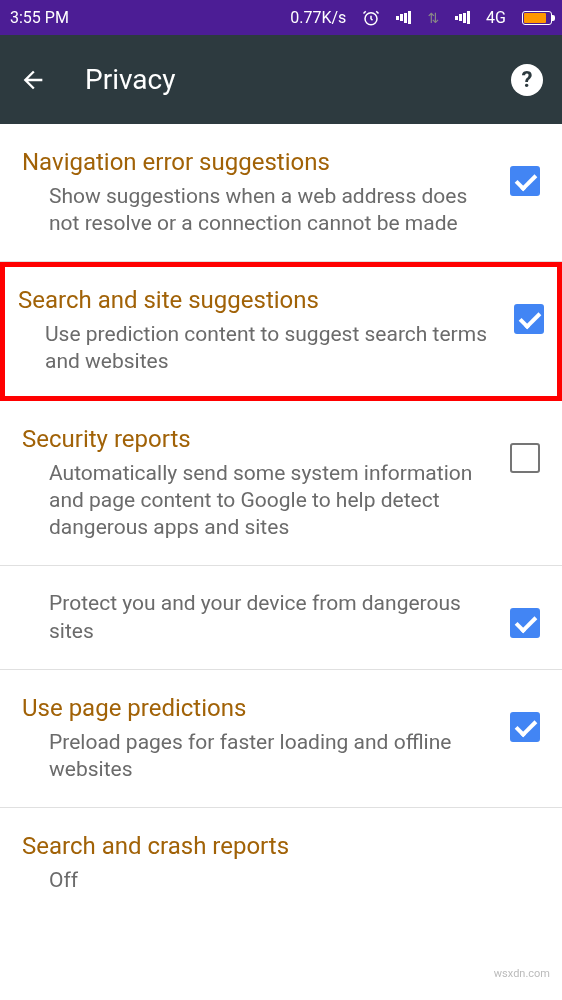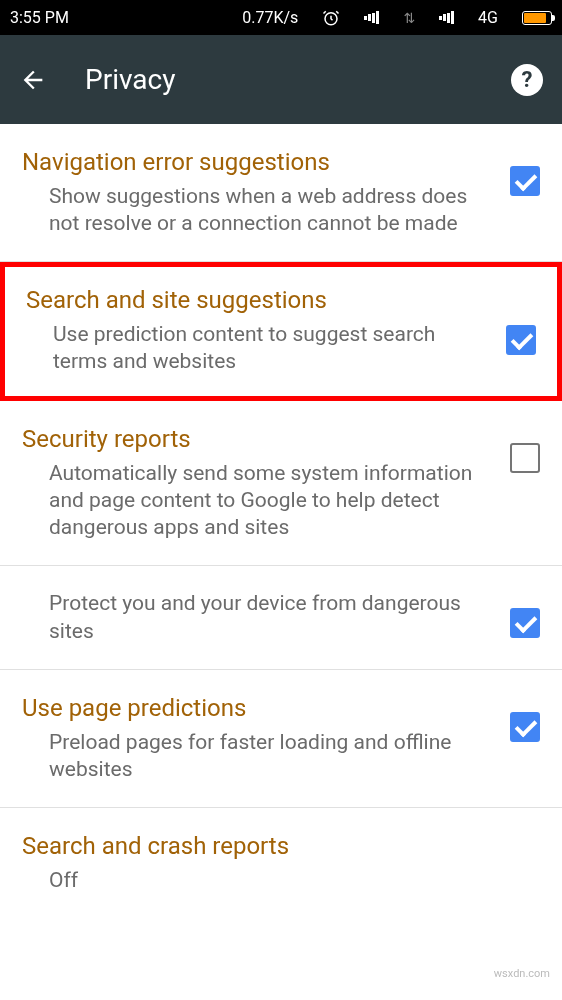--- a/index.html
+++ b/index.html
@@ -6,29 +6,29 @@
     body {
       width: 562px;
       height: 1000px;
       font-family: Roboto, Arial, sans-serif;
       background: #fff;
       position: relative;
       overflow: hidden;
     }
     .status-bar {
       height: 35px;
-      background: #000000;
+      background: #4c1d95;
       color: #fff;
       display: flex;
       align-items: center;
       padding: 0 10px;
       font-size: 16px;
     }
     .status-left { flex: 0 0 auto; }
-    .status-right { flex: 1; display: flex; justify-content: flex-end; align-items: center; gap: 24px; }
+    .status-right { flex: 1; display: flex; justify-content: flex-end; align-items: center; gap: 16px; }
     .status-right span { display: inline-flex; align-items: center; }
     .battery-icon {
       width: 30px; height: 14px; border: 1.5px solid #fff; border-radius: 3px;
       position: relative; display: inline-block;
     }
     .battery-icon::after {
       content: ''; position: absolute; right: -4px; top: 3px; width: 3px; height: 6px;
       background: #fff; border-radius: 0 2px 2px 0;
     }
     .battery-fill {
@@ -88,21 +88,21 @@
       background: #4285f4; border-color: #4285f4;
     }
     .checkbox.checked::after {
       content: ''; position: absolute; left: 8px; top: 2px; width: 8px; height: 16px;
       border: solid #fff; border-width: 0 4px 4px 0; transform: rotate(45deg);
     }
     .highlighted {
       outline: 5px solid #ff0000; outline-offset: -5px;
       border-bottom: 1px solid #e0e0e0;
     }
-    .highlighted .setting-item { border-bottom: none; padding: 24px 26px; align-items: center; }
+    .highlighted .setting-item { border-bottom: none; padding: 24px 18px; }
     .watermark {
       position: absolute; bottom: 20px; right: 12px; font-size: 11px; color: #bbb;
     }
   </style>
 </head>
 <body>
 
 <div class="status-bar">
   <div class="status-left">3:55 PM</div>
   <div class="status-right">

